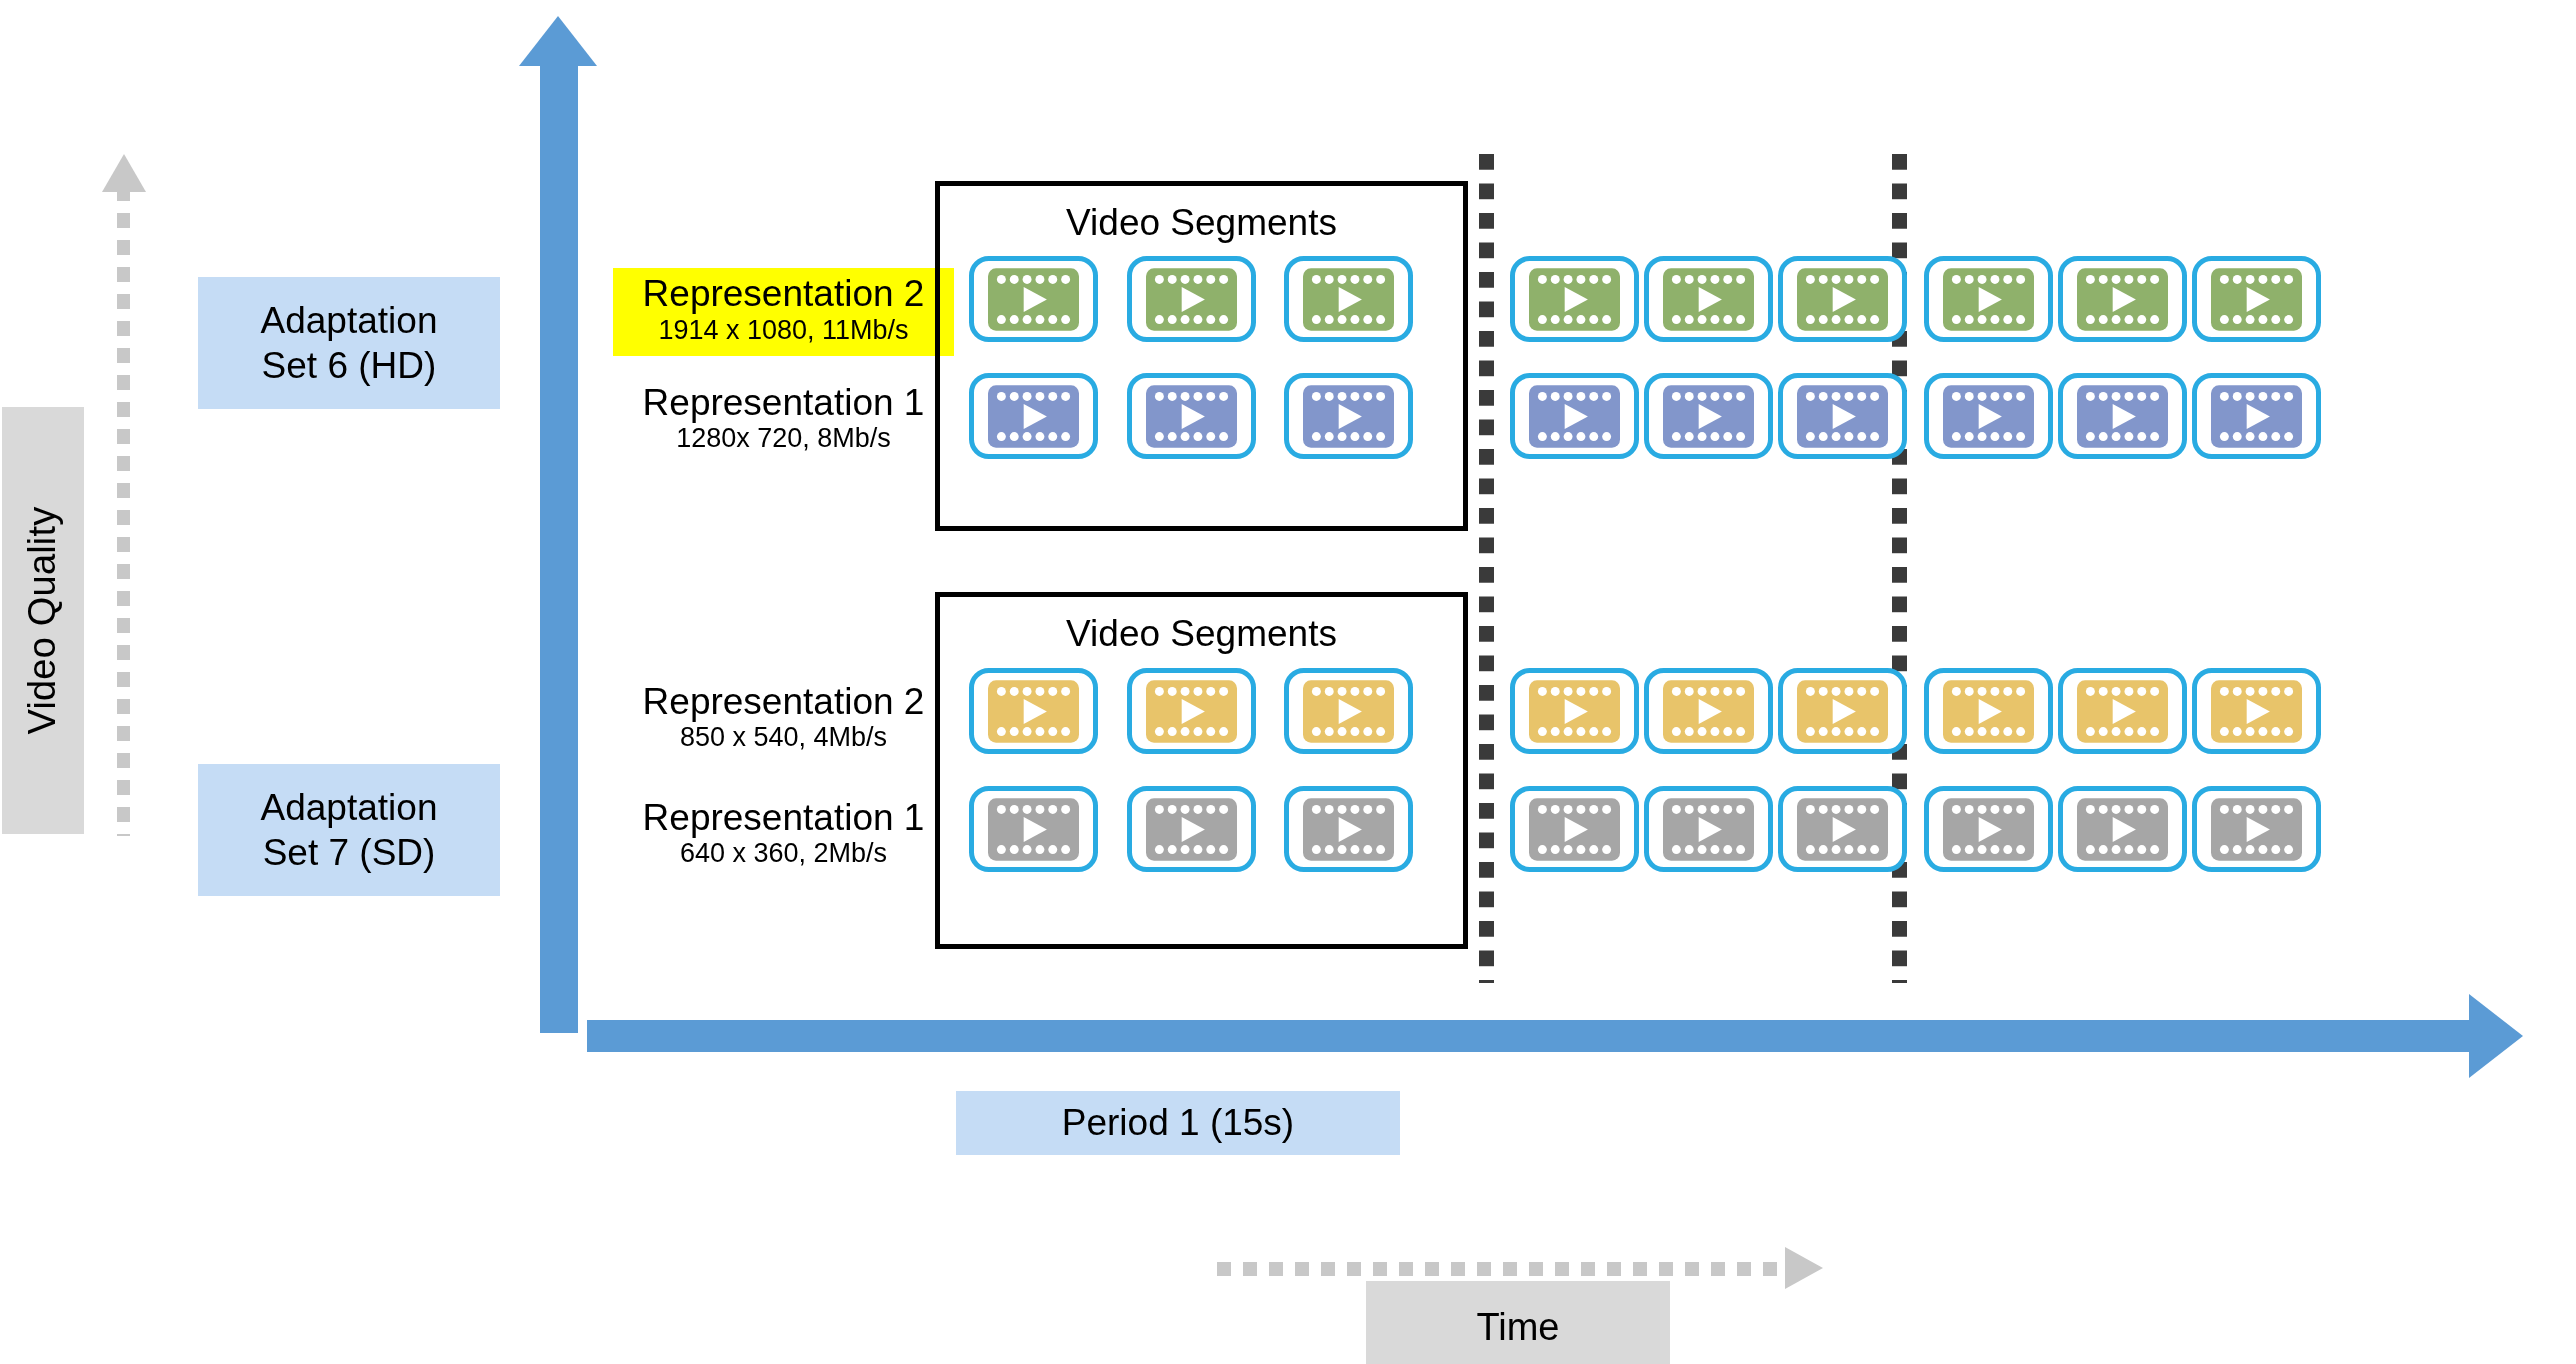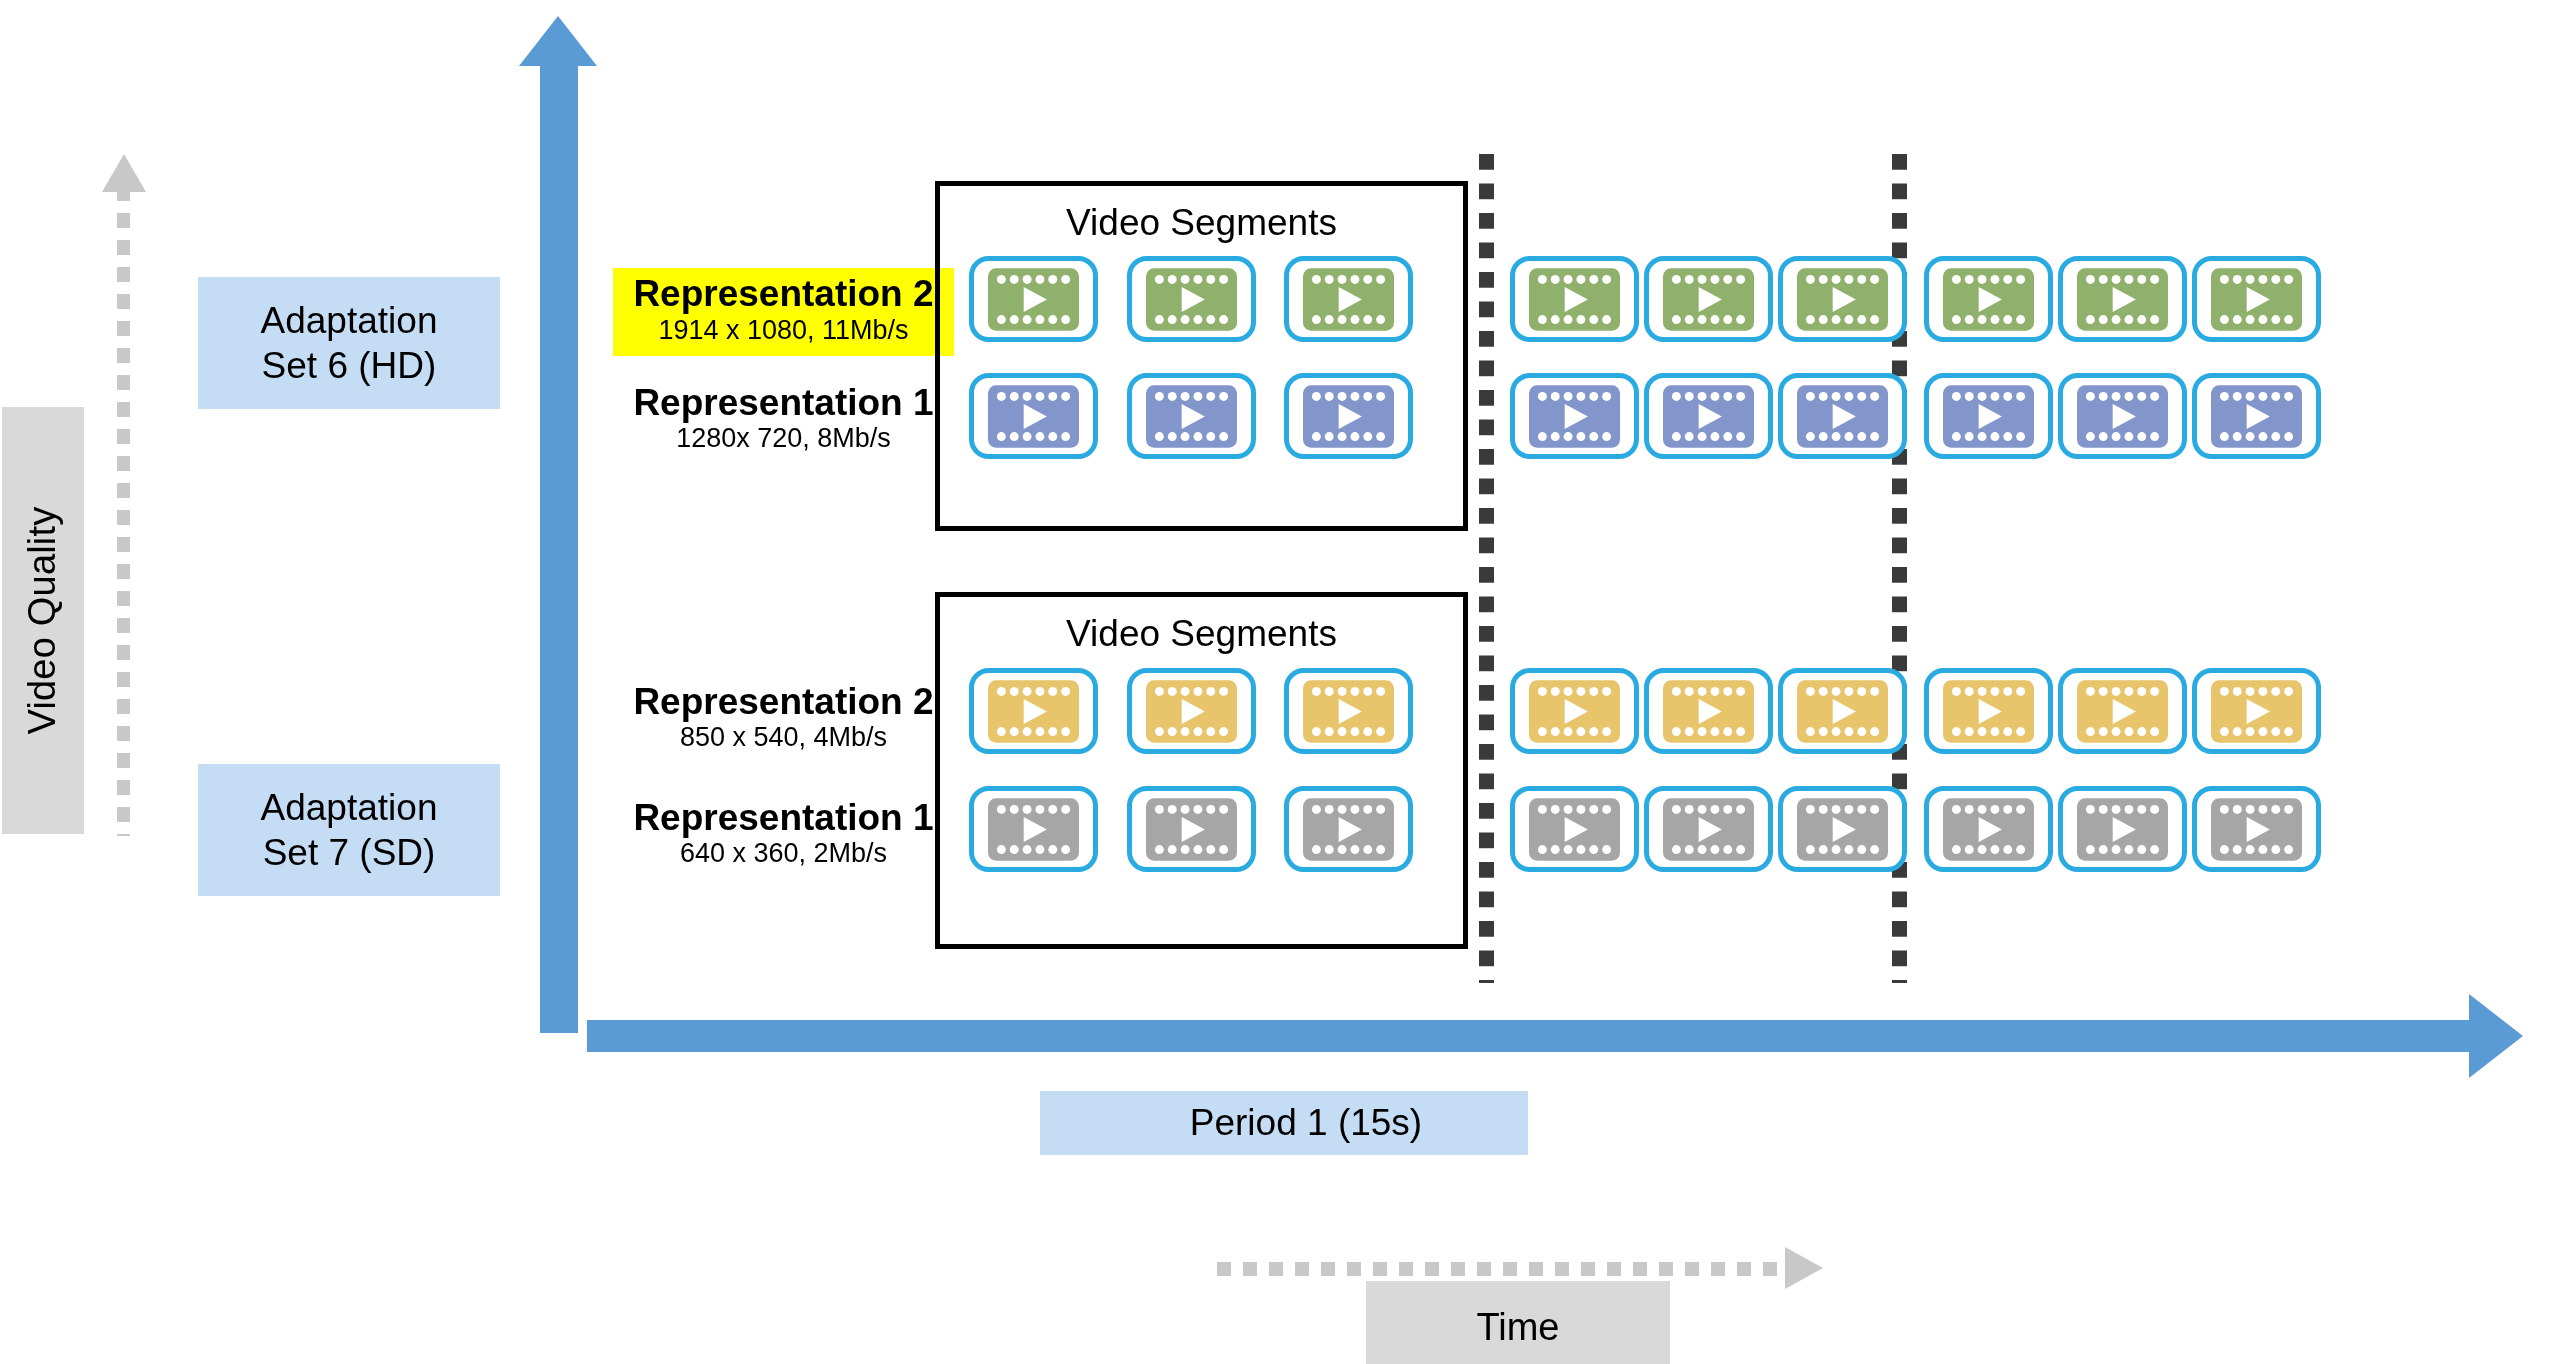--- a/index.html
+++ b/index.html
@@ -113,21 +113,21 @@
   #adset-2 { left: 198px; top: 277px;  width: 302px; height: 132px; }
   #adset-1 { left: 198px; top: 764px;  width: 302px; height: 132px; }
 
   
   .rep-label {
     position: absolute;
     width: 341px;
     text-align: center;
     color: #000;
   }
-  .rep-label .rep-title { font-size: 37px; line-height: 1.12; white-space: nowrap; font-weight: bold; }
+  .rep-label .rep-title { font-size: 37px; line-height: 1.12; white-space: nowrap; }
   .rep-label .rep-sub   { font-size: 27px; line-height: 1.18; white-space: nowrap; }
 
   #rep-hd-2 { left: 613px; top: 268px; background: #FFFF00; padding: 5.4px 0 9px 0; }
   #rep-hd-1 { left: 613px; top: 382px; }
   #rep-sd-2 { left: 613px; top: 681px; }
   #rep-sd-1 { left: 613px; top: 797px; }
 
   
   .seg-box {
     position: absolute;
@@ -181,21 +181,21 @@
     top: 1091px;
     height: 64px;
     background: #C5DCF5;
     display: flex;
     align-items: center;
     justify-content: center;
     font-size: 37px;
     color: #000;
     white-space: nowrap;
   }
-  #period-1 { left: 1040px; width: 444px; padding-left: 44px; }
+  #period-1 { left: 956px; width: 444px; }
   #period-2 { left: 1561px; width: 379px; }
   #period-3 { left: 2088px; width: 381px; }
 
   
   .time-dots {
     position: absolute;
     left: 1217px;
     top: 1262px;
     width: 572px;
     height: 14.3px;

